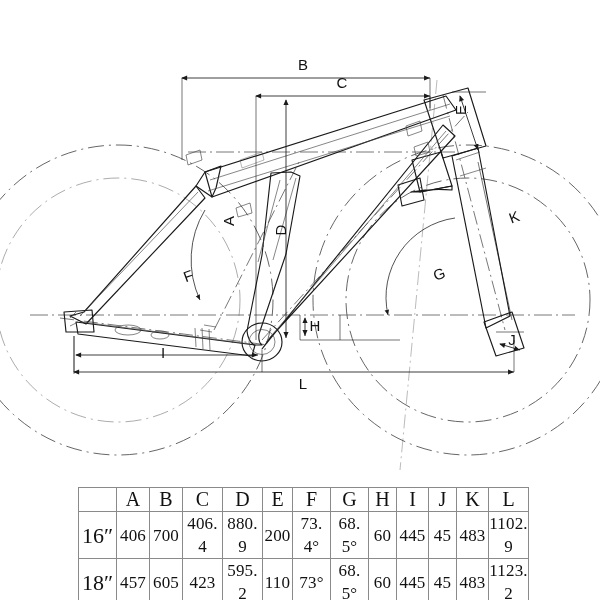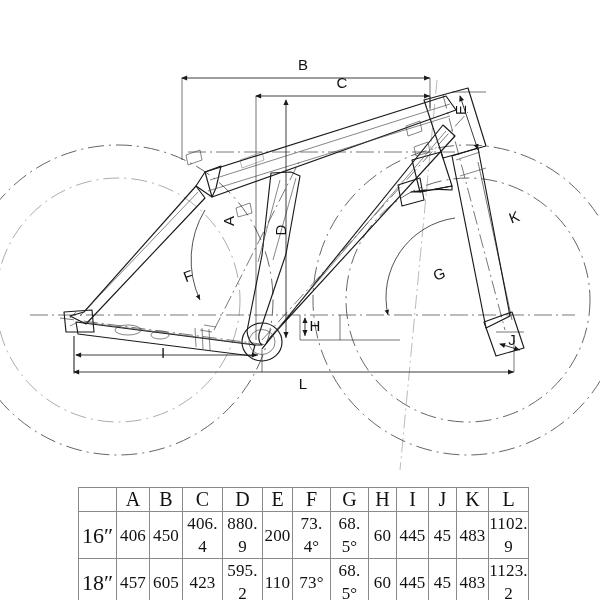--- a/index.html
+++ b/index.html
@@ -221,21 +221,21 @@
           <th>I</th>
           <th>J</th>
           <th>K</th>
           <th>L</th>
         </tr>
       </thead>
       <tbody>
         <tr>
           <td class="sizecell">16″</td>
           <td>406</td>
-          <td>450</td>
+          <td>700</td>
           <td>406. 4</td>
           <td>880. 9</td>
           <td>200</td>
           <td>73. 4°</td>
           <td>68. 5°</td>
           <td>60</td>
           <td>445</td>
           <td>45</td>
           <td>483</td>
           <td>1102. 9</td>

